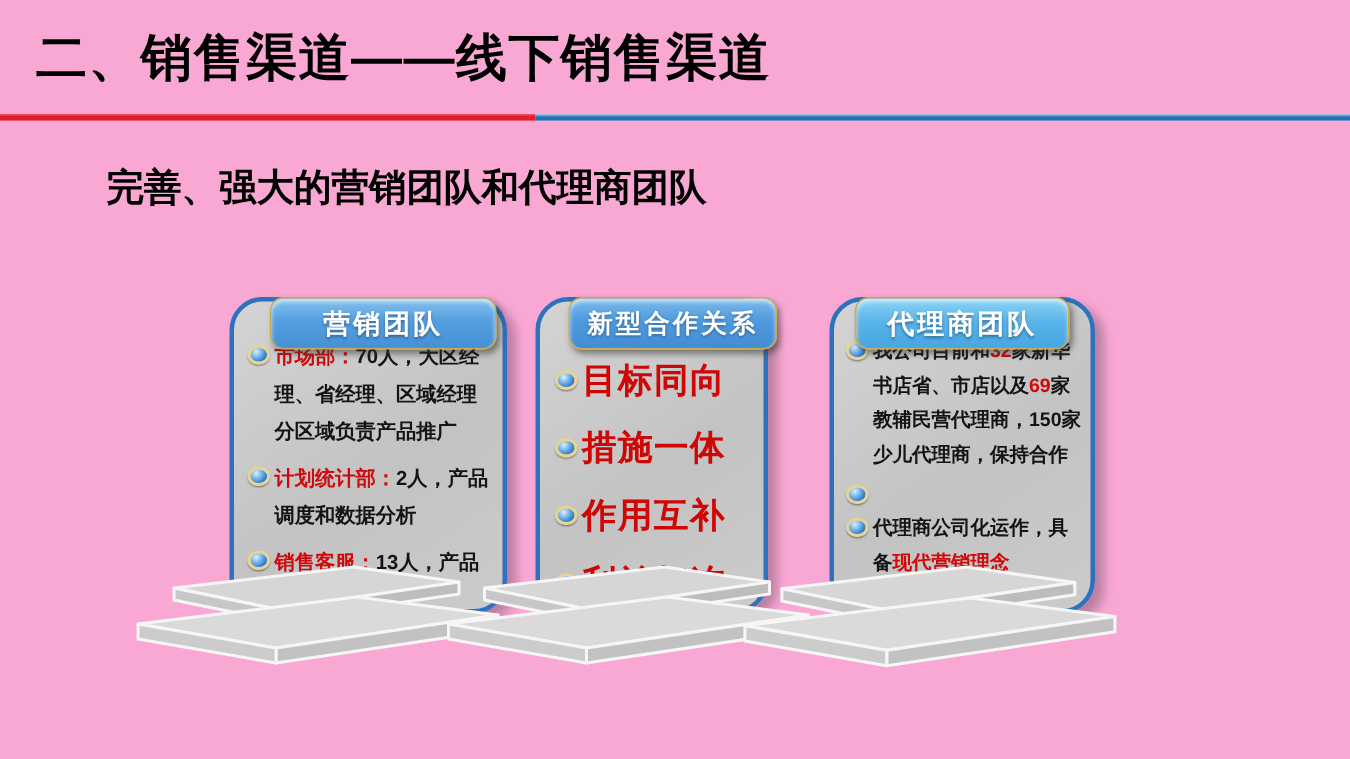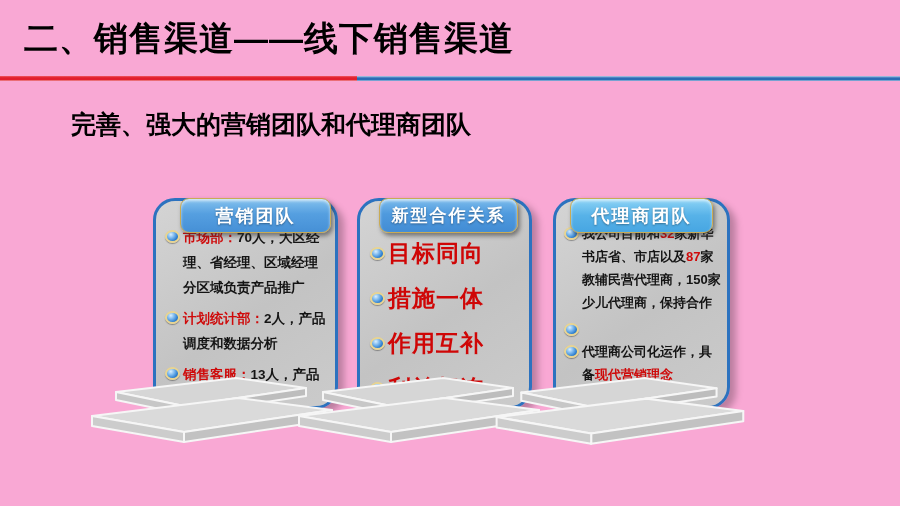--- a/index.html
+++ b/index.html
@@ -37,21 +37,21 @@
     display:flex; align-items:center; justify-content:center;
     border-radius:9px; border:1px solid #c9ab55;
     box-shadow:2px 3px 4px rgba(50,50,50,0.55), inset 0 2px 3px rgba(255,255,255,0.65);
     color:#fff; font-size:18px; font-weight:700; letter-spacing:2px;
     text-shadow:0 1px 2px rgba(0,0,0,0.35); white-space:nowrap;margin-top:20px;
   }
   .hdr-blue  { background:linear-gradient(180deg,#85c2ee 0%,#559fe0 45%,#4690d6 100%); }
   .hdr-blue2 { background:linear-gradient(180deg,#7cbcec 0%,#4f9ade 45%,#428cd4 100%);justify-content:center; }
   .hdr-cyan  { background:linear-gradient(180deg,#8ed4f6 0%,#57b2e8 50%,#47a6e2 100%); }
   #p1-body { left:153px; width:185px; padding:24px 8px 0 9px; }
-  #p2-body { left:357px; width:175px; padding:38px 6px 0 10px; }
+  #p2-body { left:357px; width:155px; padding:38px 6px 0 10px; }
   #p3-body { left:553px; width:177px; padding:21px 6px 0 8px; }
   #p1-header { left:180px; width:151px; }
   #p2-header { left:379px; width:139px; font-size:17px; }
   #p3-header { left:570px; width:143px; }
   
   .li { display:flex; align-items:flex-start; margin-bottom:6px; }
   .sphere {
     flex:0 0 auto; width:15px; height:13px; border-radius:50%;
     margin:5px 3px 0 0;
     background:radial-gradient(circle at 35% 28%, #d9efff 0%, #7db9ee 35%, #2d7ecf 70%, #165a9e 100%);
@@ -150,21 +150,21 @@
       <span class="txt">利益相连</span>
     </div>
   </div>
   <div class="panel-header hdr-blue2" id="p2-header">
     <span>新型合作关系</span>
   </div>
 
   <div class="panel-body" id="p3-body">
     <div class="li">
       <span class="sphere"></span>
-      <span class="txt"><span>我公司目前和</span><span class="red">32</span><span>家新华书店省、市店以及</span><span class="red">87</span><span>家教辅民营代理商，150家少儿代理商，保持合作</span></span>
+      <span class="txt"><span>我公司目前和</span><span class="red">32</span><span>家新华书店省、市店以及</span><span class="red">69</span><span>家教辅民营代理商，150家少儿代理商，保持合作</span></span>
     </div>
     <div class="li">
       <span class="sphere"></span>
     </div>
     <div class="li">
       <span class="sphere"></span>
       <span class="txt"><span>代理商公司化运作，具备</span><span class="red">现代营销理念</span></span>
     </div>
   </div>
   <div class="panel-header hdr-cyan" id="p3-header">

